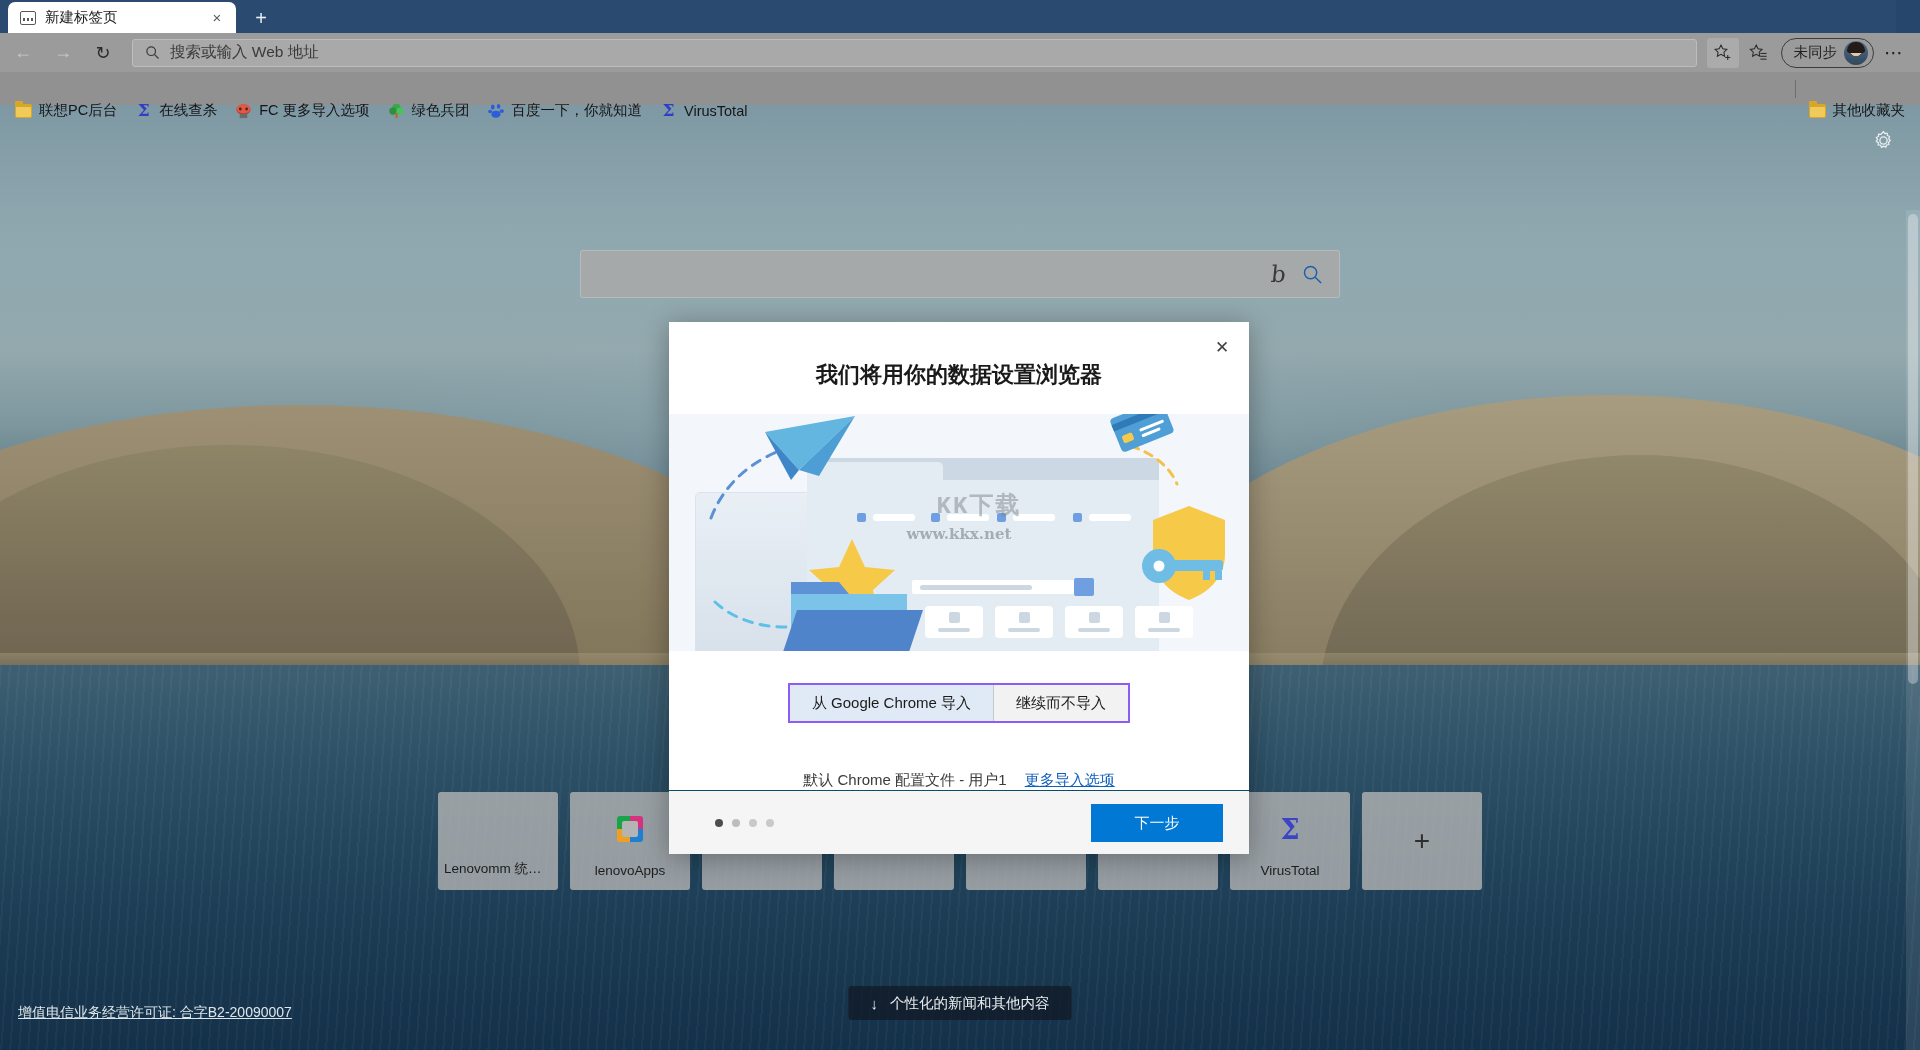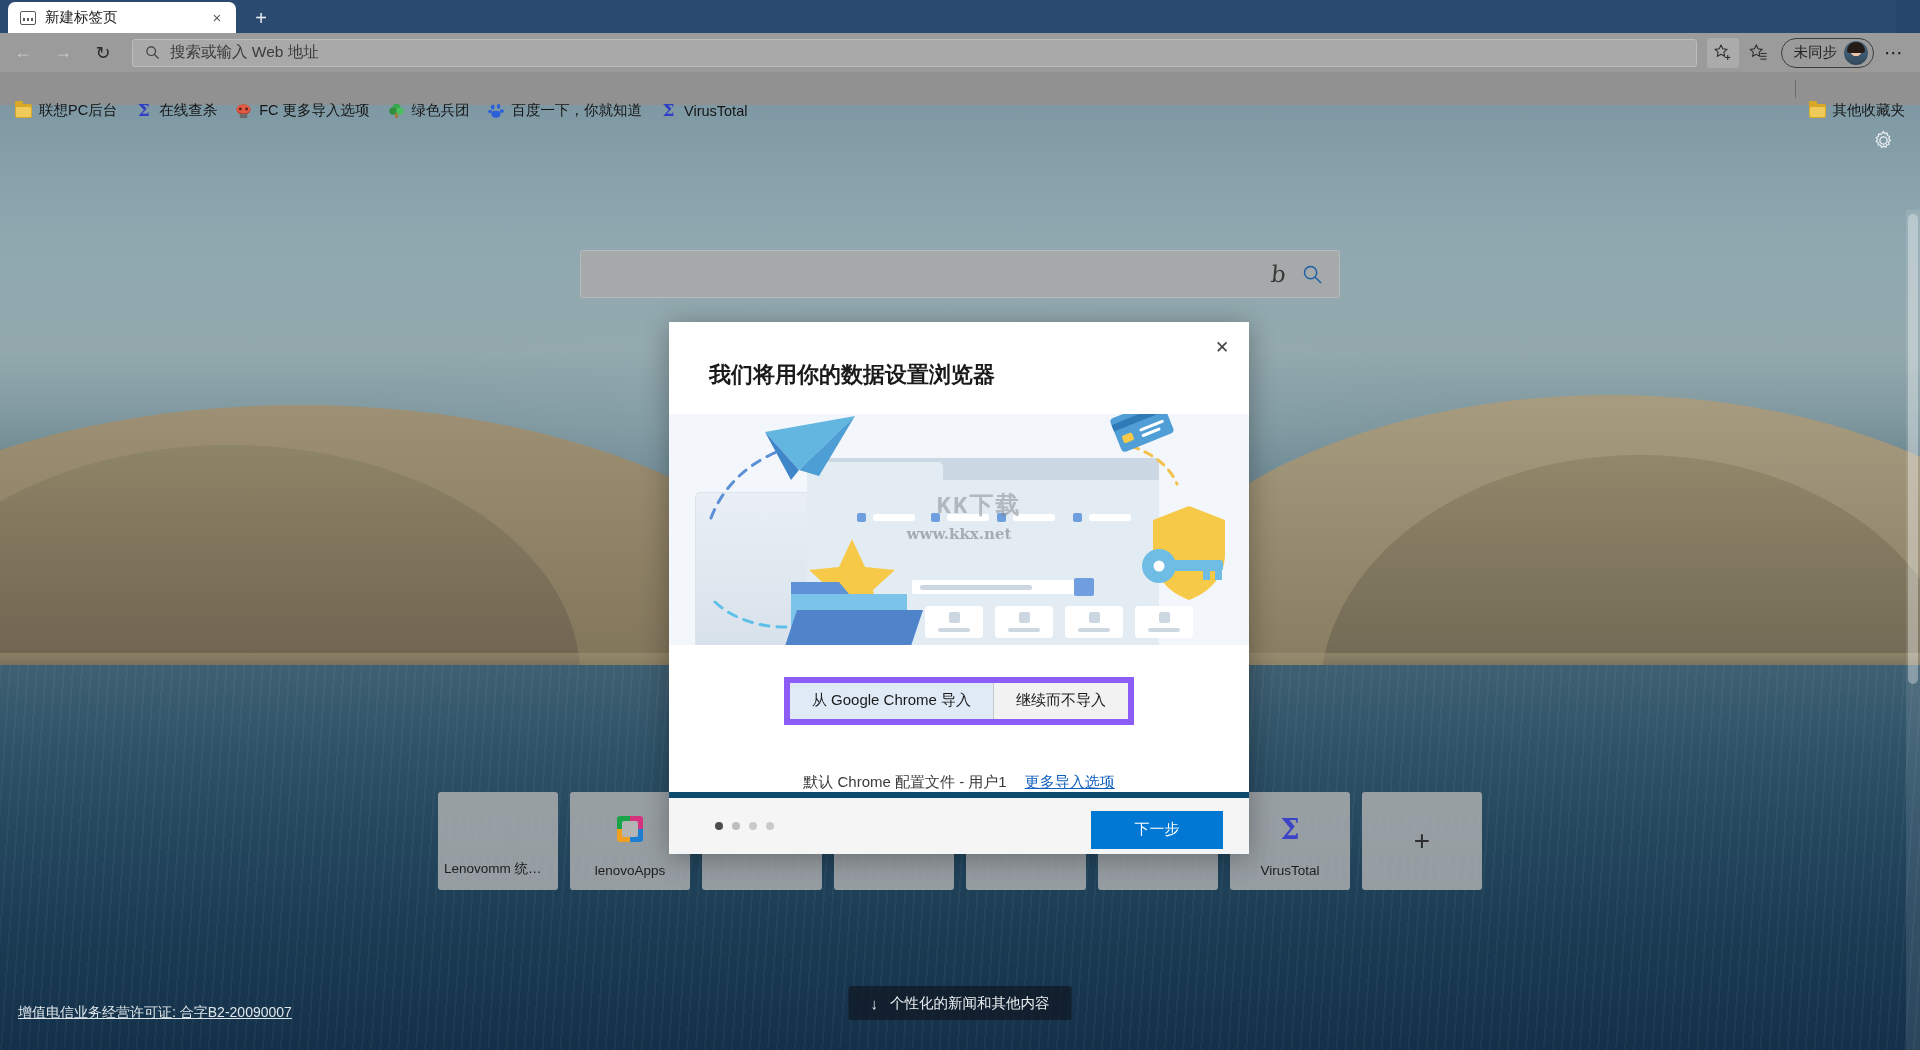--- a/index.html
+++ b/index.html
@@ -283,45 +283,45 @@
     box-shadow: 0 4px 26px rgba(0,0,0,.32);
     display: flex; flex-direction: column;
   }
   #modal-close {
     position: absolute; right: 12px; top: 10px;
     width: 30px; height: 30px; display: flex;
     align-items: center; justify-content: center;
     font-size: 17px; color: #444; font-weight: 300;
   }
   #modal-title {
-    padding: 38px 40px 0; text-align: left;
+    padding: 38px 40px 0; text-align: center;
     font-size: 22px; font-weight: bold; color: #1a1a1a;
   }
   #modal-hero {
     margin-top: 24px; width: 580px; height: 238px;
     background: #f3f7fb; position: relative; overflow: hidden;
   }
   #modal-body {
     flex: 1 1 auto; display: flex; flex-direction: column; align-items: center;
     padding-top: 32px; background: #fff;
   }
-  #import-choice { display: flex; border: 6px solid #8b5cf6; }
+  #import-choice { display: flex; border: 2px solid #8b5cf6; }
   .choice-btn {
     height: 36px; padding: 0 22px; display: flex; align-items: center;
     justify-content: center; font-size: 15px; color: #1a1a1a;
     background: #f2f2f2; white-space: nowrap;
   }
   .choice-btn.selected { background: #dfeaf6; border-right: 1px solid #c8c8c8; }
   #profile-row {
     margin-top: 48px; display: flex; align-items: center; gap: 18px;
     font-size: 15px; color: #3a3a3a;
   }
   #more-options-link { color: #0f5fbe; text-decoration: underline; }
   #modal-footer {
-    height: 64px; background: #f5f5f5; border-top: 6px solid #0c4a6e;
+    height: 64px; background: #f5f5f5; border-top: 1px solid #0c4a6e;
     display: flex; align-items: center; position: relative; padding: 0 26px;
   }
   #dots { display: flex; gap: 9px; margin-left: 20px; }
   .dot { width: 8px; height: 8px; border-radius: 50%; background: #c9c9c9; }
   .dot.active { background: #4d4d4d; }
   .dot.d2 { background: #bdbdbd; }
   #next-button {
     position: absolute; right: 26px; top: 13px;
     width: 132px; height: 38px; background: #0078d4; border: 0;
     color: #fff; font-size: 15px; cursor: pointer;

